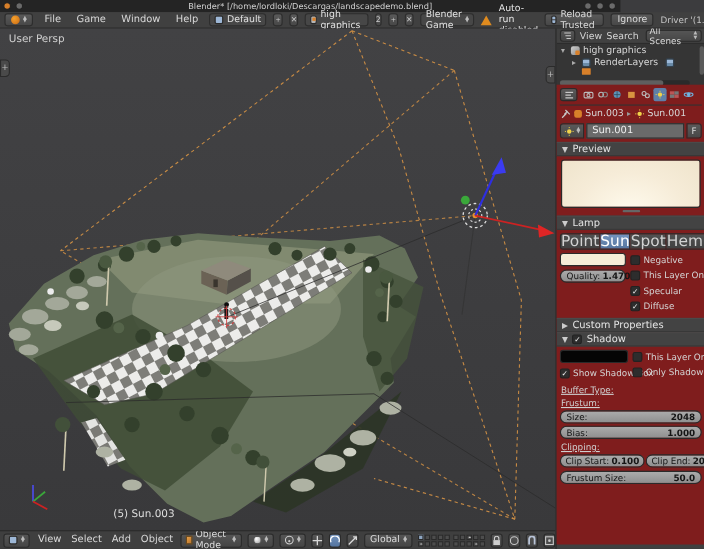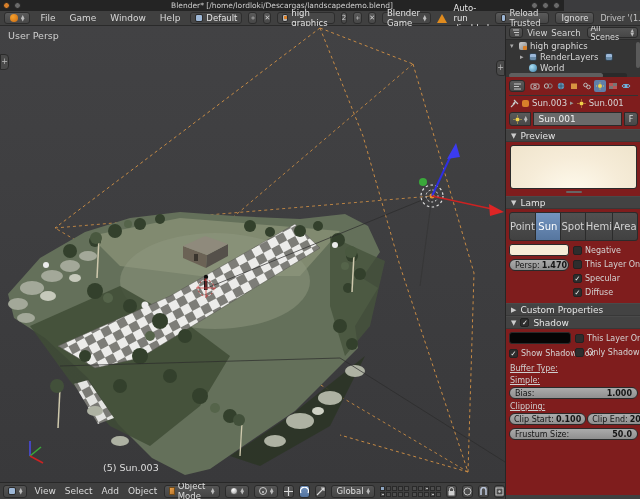--- a/index.html
+++ b/index.html
@@ -86,21 +86,21 @@
   .bcrumb .sep { color:#999; font-size:7px; }
   .namerow { display:flex; align-items:center; gap:2px; height:16px; margin:1px 0 2px 0; }
   .name-ico-btn { height:14px; display:flex; align-items:center; gap:2px; padding:0 3px; background:linear-gradient(#5a5a5a,#474747); border:1px solid #2b2b2b; border-radius:3px 0 0 3px; }
   .name-input { flex:1; height:14px; background:#6a6a6a; border:1px solid #2b2b2b; color:#f0f0f0; font-size:9px; display:flex; align-items:center; padding:0 4px; }
   .fake-user { width:14px; height:14px; background:linear-gradient(#5a5a5a,#474747); border:1px solid #2b2b2b; border-radius:0 3px 3px 0; color:#ddd; font-size:8px; display:flex; align-items:center; justify-content:center; }
   .phead { display:flex; align-items:center; gap:4px; height:13px; color:#e4e4e4; font-size:9px; border-top:1px solid #4a4a4a; border-bottom:1px solid #383838; background:#434343; margin:0 -3px; padding:0 5px; }
   .phead .tri { font-size:7px; color:#ccc; }
   .preview-box { height:44px; margin:3px 1px 1px 1px; border:1px solid #2a2a2a; border-radius:3px; background:radial-gradient(ellipse at 50% 115%, #fffbee 0%, #f6ecd8 55%, #efe4cc 100%); }
   .drag-handle { width:16px; height:2px; background:#666; border-radius:2px; margin:2px auto 3px auto; }
   .lamp-types { display:flex; margin:3px 0 3px 0; }
-  .ltbtn { flex:1; height:29px; display:flex; align-items:center; justify-content:center; color:#d2d2d2; font-size:10px; background:linear-gradient(#515151,#414141); border:1px solid #2b2b2b; border-left-width:0; }
+  .ltbtn { flex:1; height:15px; display:flex; align-items:center; justify-content:center; color:#d2d2d2; font-size:14px; background:linear-gradient(#515151,#414141); border:1px solid #2b2b2b; border-left-width:0; }
   .ltbtn:first-child { border-left-width:1px; border-radius:3px 0 0 3px; }
   .ltbtn:last-child { border-radius:0 3px 3px 0; }
   .ltbtn.active { background:linear-gradient(#7494bf,#56769f); color:#fff; }
   .lamp-grid { display:flex; gap:4px; margin-bottom:3px; }
   .lamp-left { width:60px; }
   .color-swatch { height:12px; border-radius:3px; border:1px solid #2a2a2a; background:#f6ecd7; margin-bottom:3px; }
   .color-swatch.black { background:#050505; }
   .slider { height:12px; border-radius:7px; border:1px solid #2a2a2a; background:linear-gradient(#ababab,#8f8f8f); color:#151515; font-size:8px; display:flex; align-items:center; padding:0 5px; gap:2px; }
   .slider .lab { white-space:nowrap; }
   .slider .val { margin-left:auto; white-space:nowrap;font-weight:bold; }
@@ -468,25 +468,20 @@
         <span class="disc">▾</span>
         <span class="tree-ico ico-scene"></span>
         <span>high graphics</span>
       </div>
       <div class="orow" style="padding-left:14px;">
         <span class="disc">▸</span>
         <span class="tree-ico ico-rlayer"></span>
         <span>RenderLayers</span>
         <span class="tree-ico ico-rlayer" style="margin-left:4px;"></span>
       </div>
-      <div class="orow" style="padding-left:14px;">
-        <span class="disc">&nbsp;</span>
-        <span class="tree-ico ico-world"></span>
-        <span>World</span>
-      </div>
       <div class="orow" style="padding-left:14px; height:6px; overflow:hidden;">
         <span class="disc">&nbsp;</span>
         <span class="tree-ico ico-orange"></span>
       </div>
       <div class="oscroll-h">
           <div class="thumb"></div>
         </div>
       <div class="oscroll-v"></div>
     </div>
 
@@ -592,21 +587,21 @@
         <span class="ltbtn">Point</span>
         <span class="ltbtn active">Sun</span>
         <span class="ltbtn">Spot</span>
         <span class="ltbtn">Hemi</span>
         <span class="ltbtn">Area</span>
       </div>
       <div class="lamp-grid">
         <div class="lamp-left">
           <div class="color-swatch"></div>
           <div class="slider">
-            <span class="lab">Persp:</span>
+            <span class="lab">Quality:</span>
             <span class="val">1.470</span>
           </div>
         </div>
         <div>
           <div class="cbrow">
               <span class="cb"></span>
               <span class="clab">Negative</span>
             </div>
           <div class="cbrow">
               <span class="cb"></span>
@@ -646,21 +641,25 @@
               <span class="cb"></span>
               <span class="clab">This Layer Only</span>
             </div>
           <div class="cbrow">
               <span class="cb"></span>
               <span class="clab">Only Shadow</span>
             </div>
         </div>
       </div>
       <div class="plab">Buffer Type:</div>
-      <div class="plab">Simple:</div>
+      <div class="plab">Frustum:</div>
+      <div class="slider">
+        <span class="lab">Size:</span>
+        <span class="val">2048</span>
+      </div>
       <div class="slider mt2">
         <span class="lab">Bias:</span>
         <span class="val">1.000</span>
       </div>
       <div class="plab">Clipping:</div>
       <div class="dualrow">
         <div class="slider">
           <span class="lab">Clip Start:</span>
           <span class="val">0.100</span>
         </div>

